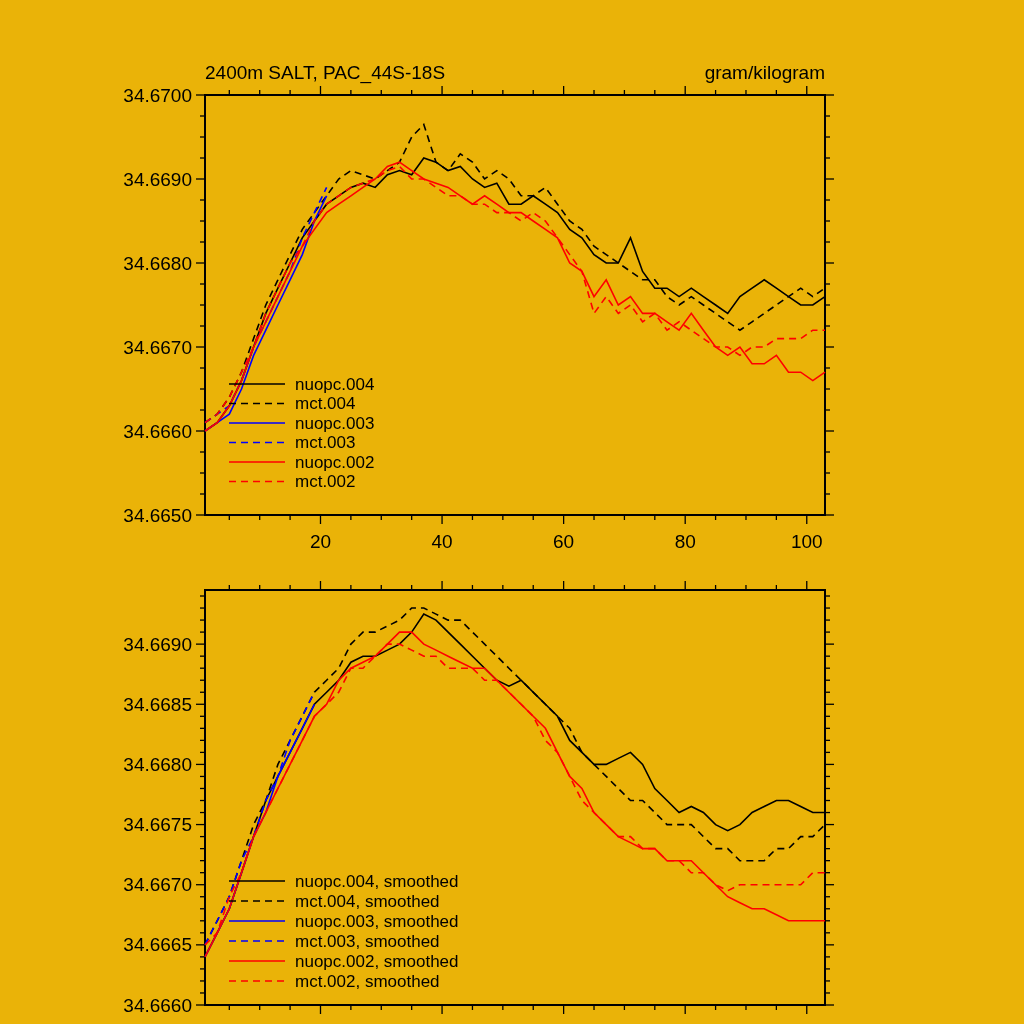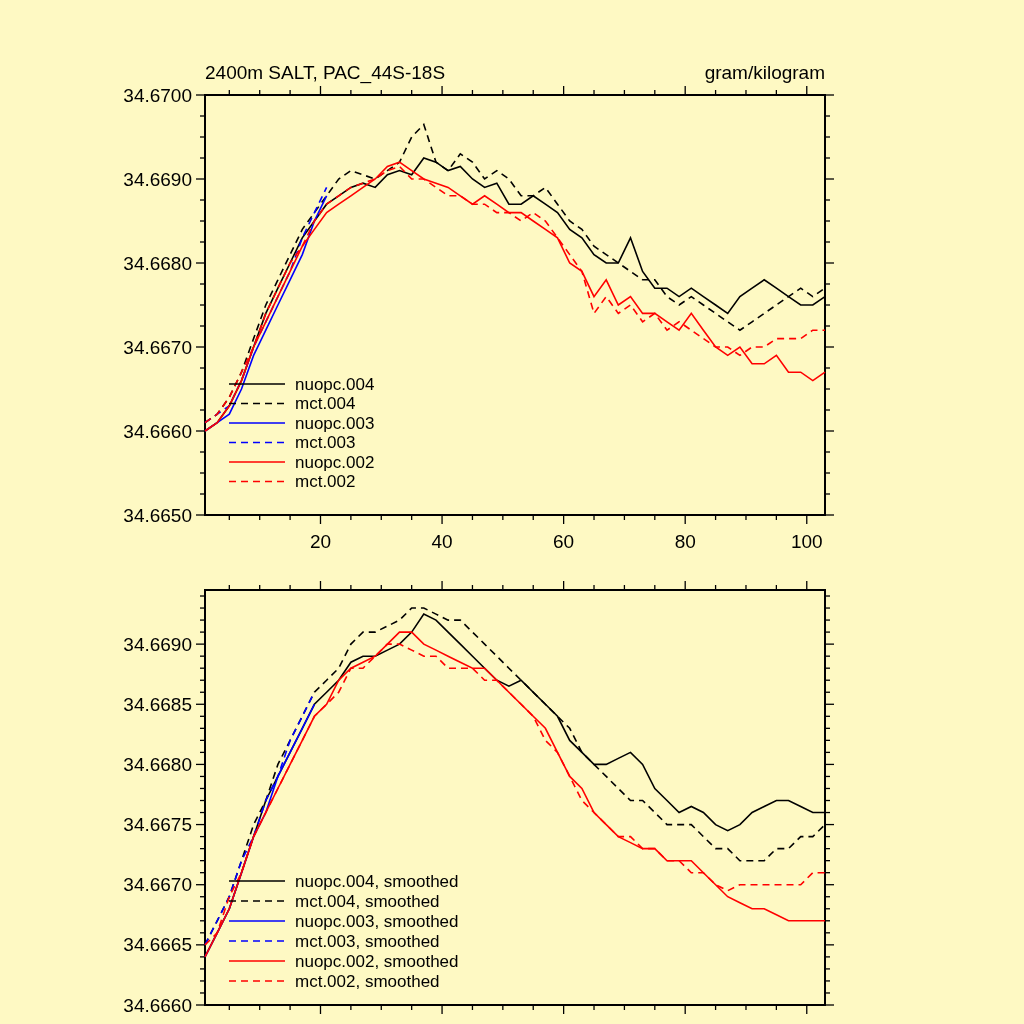--- a/index.html
+++ b/index.html
@@ -1,19 +1,19 @@
 <!DOCTYPE html>
 <html><head>
 <meta charset="utf-8">
 <style>
   html,body{margin:0;padding:0;background:#ffffff;}
   .page{
     position:relative;
     width:1024px;height:1024px;
-    background:#fef9c3;
+    background:#eab308;
     overflow:hidden;
     font-family:"Liberation Sans", sans-serif;
   }
   svg{display:block;}
   svg text{fill:#000000;font-family:"Liberation Sans", sans-serif;}
   .title{font-size:19px;}
   .title-right{text-anchor:end;}
 </style>
 </head>
 <body>

